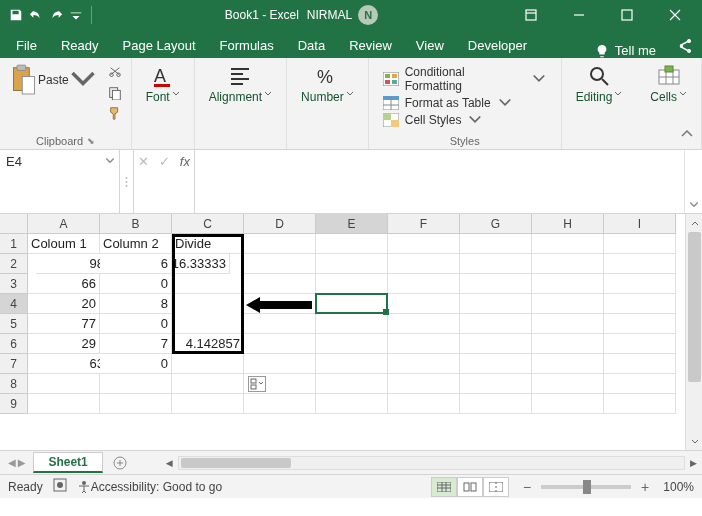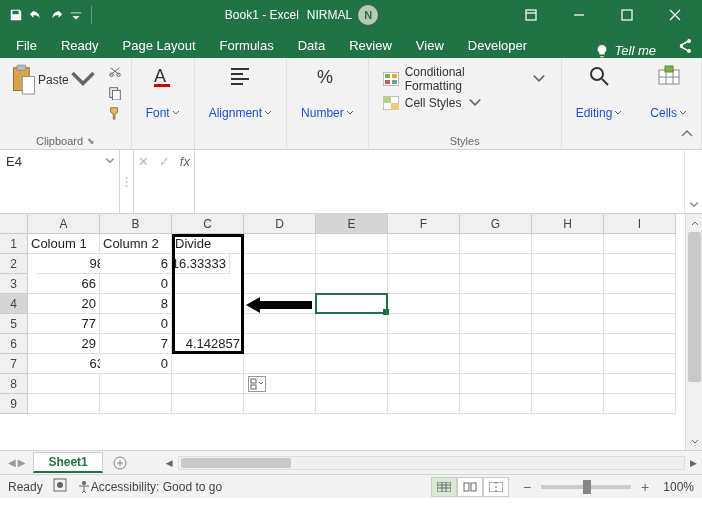--- a/index.html
+++ b/index.html
@@ -15,42 +15,42 @@
 .titlebar-user { display: flex; align-items: center; gap: 6px; }
 .user-avatar { width: 20px; height: 20px; border-radius: 50%; background: #b8c9b8; color: #217346; display: flex; align-items: center; justify-content: center; font-size: 11px; font-weight: bold; }
 .titlebar-right { display: flex; align-items: center; gap: 2px; padding-right: 4px; }
 .titlebar-btn { width: 46px; height: 30px; display: flex; align-items: center; justify-content: center; cursor: pointer; }
 .titlebar-btn svg { width: 12px; height: 12px; fill: none; stroke: #fff; stroke-width: 1.2; }
 
 
 .ribbon-tabs { background: #217346; height: 28px; display: flex; align-items: flex-end; padding-left: 4px; }
 .ribbon-tab { padding: 5px 12px; font-size: 13px; color: #fff; cursor: pointer; }
 .ribbon-tab.active { background: #f3f3f3; color: #217346; }
-.ribbon-tell { margin-left: auto; display: flex; align-items: flex-end; gap: 6px; padding: 0 10px; color: #fff; font-size: 13px; font-style: italic; }
+.ribbon-tell { margin-left: auto; display: flex; align-items: flex-end; gap: 6px; padding: 0 10px; color: #fff; font-size: 13px; }
 .ribbon-tell svg { width: 14px; height: 14px; fill: #fff; }
 .ribbon-share { padding: 0 10px; color: #fff; }
 .ribbon-share svg { width: 16px; height: 16px; fill: #fff; }
 
 
 .ribbon { background: #f3f3f3; border-bottom: 1px solid #d4d4d4; height: 92px; display: flex; position: relative; }
 .ribbon-group { border-right: 1px solid #e1e1e1; padding: 4px 6px 2px 6px; display: flex; flex-direction: column; }
 .group-body { flex: 1; display: flex; align-items: flex-start; gap: 4px; }
 .group-label { font-size: 11px; color: #666; text-align: center; padding-top: 2px; display: flex; justify-content: center; align-items: center; gap: 4px; }
 .group-launcher { font-size: 9px; color: #888; }
 
 .paste-btn { display: flex; flex-direction: row; align-items: center; padding: 2px 4px; cursor: pointer; }
 .paste-btn svg { width: 28px; height: 32px; }
 .paste-btn span { font-size: 12px; color: #333; }
 .clip-side { display: flex; flex-direction: column; gap: 2px; padding-top: 2px; }
 .clip-side div { width: 20px; height: 18px; display: flex; align-items: center; justify-content: center; cursor: pointer; }
 .clip-side svg { width: 14px; height: 14px; }
 
 .dropdown-btn { display: flex; flex-direction: column; align-items: center; padding: 2px 8px; cursor: pointer; gap: 2px; }
 .dropdown-btn svg.main { width: 24px; height: 24px; }
-.dropdown-btn .lbl { font-size: 12px; color: #1d4ed8; display: flex; align-items: center; gap: 2px; margin-top: 16px; }
+.dropdown-btn .lbl { font-size: 12px; color: #14532d; display: flex; align-items: flex-start; gap: 2px; }
 .chevron-down { width: 8px; height: 8px; }
 
 .styles-body { display: flex; flex-direction: column; gap: 1px; padding: 2px 6px; }
 .style-item { display: flex; align-items: center; gap: 6px; font-size: 12px; color: #333; cursor: pointer; padding: 1px 2px; }
 .style-item svg { width: 16px; height: 14px; }
 
 .collapse-ribbon { position: absolute; right: 8px; bottom: 4px; cursor: pointer; }
 .collapse-ribbon svg { width: 14px; height: 14px; stroke: #777; fill: none; stroke-width: 1.5; }
 
 
@@ -287,20 +287,31 @@
       <div class="styles-body">
         <div class="style-item">
           <svg viewBox="0 0 16 14">
               <rect x="0" y="0" width="16" height="14" fill="#fff" stroke="#888"></rect>
               <rect x="2" y="2" width="5" height="4" fill="#7eb24c"></rect>
               <rect x="9" y="2" width="5" height="4" fill="#e8a33d"></rect>
               <rect x="2" y="8" width="5" height="4" fill="#c55"></rect>
               <rect x="9" y="8" width="5" height="4" fill="#5a9"></rect>
             </svg>
           <span>Conditional Formatting</span>
+          <svg class="chevron-down" viewBox="0 0 8 8">
+              <path d="M1 2l3 3 3-3" fill="none" stroke="#666"></path>
+            </svg>
+        </div>
+        <div class="style-item">
+          <svg viewBox="0 0 16 14">
+              <rect x="0" y="0" width="16" height="14" fill="#fff" stroke="#888"></rect>
+              <rect x="0" y="0" width="16" height="4" fill="#5a9bd4"></rect>
+              <path d="M0 9h16M8 0v14" stroke="#888"></path>
+            </svg>
+          <span>Format as Table</span>
           <svg class="chevron-down" viewBox="0 0 8 8">
               <path d="M1 2l3 3 3-3" fill="none" stroke="#666"></path>
             </svg>
         </div>
         <div class="style-item">
           <svg viewBox="0 0 16 14">
               <rect x="0" y="0" width="16" height="14" fill="#fff" stroke="#888"></rect>
               <rect x="0" y="0" width="8" height="7" fill="#b7d28e"></rect>
               <rect x="8" y="7" width="8" height="7" fill="#f2c97e"></rect>
             </svg>

